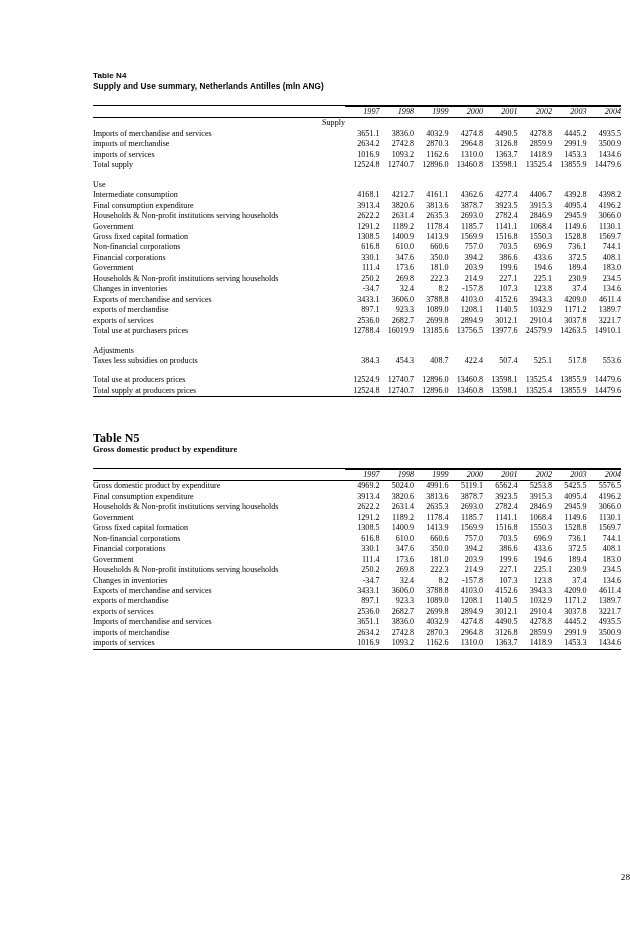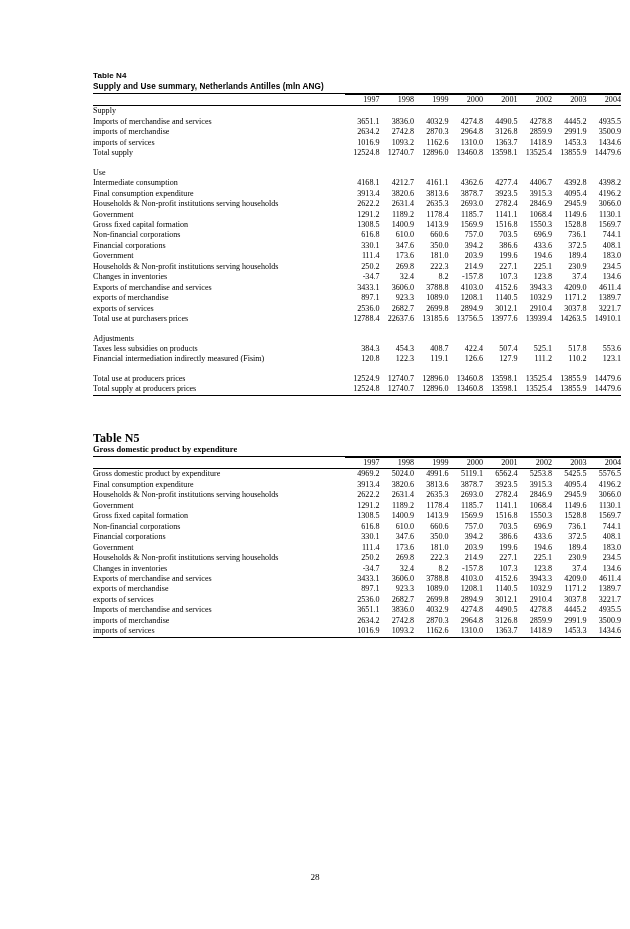--- a/index.html
+++ b/index.html
@@ -42,21 +42,21 @@
     font-size: 8px;
   }
   .tbl-sub {
     font-size: 8.4px;
     font-weight: bold;
     line-height: 12px;
     border-bottom: 1px solid #000;
     display: block;
     width: 100%;
     box-sizing: border-box;
-    padding-bottom: 0px;
+    padding-bottom: 12px;
     letter-spacing: 0.1px;
   }
   .tbl-sub.sans {
     font-family: "Liberation Sans", sans-serif;
     font-size: 8.2px;
   }
 
   table.data {
     border-collapse: collapse;
     width: 528px;
@@ -78,40 +78,41 @@
   th.yr {
     font-size: 8.1px;
     font-weight: bold;
     text-align: right;
     padding-right: 2px;
     line-height: 11px;
   }
   tr.hdr-row th {
     border-bottom: 1.6px solid #000;
     border-top: 0.9px solid #000;
+    font-style: italic;
   }
   tr.hdr-row th.blank { border-top: none; }
 
   td.lbl { text-align: left; padding-left: 0px; }
   td.num { text-align: right; padding-right: 2px; }
 
   .b { font-weight: bold; }
   .ind1 { padding-left: 9px; }
 
   tr.spacer td { height: 9px; line-height: 9px; font-size: 1px; }
 
-  tr.rule-top td { border-top: 0.9px solid #000; }
+  tr.rule-top td { border-top: 0.9px solid #000; text-align: right; }
   tr.rule-bot-thick td { border-bottom: 1.6px solid #000; }
 
   .pagenum {
     position: absolute;
     left: 0;
     top: 872px;
     width: 630px;
-    text-align: center;
+    text-align: right;
     font-size: 9.2px;
     font-family: "Liberation Serif", serif;
   }
 </style>
 </head>
 <body>
 
 <div class="page">
 
   <div class="tbl-block" id="block-n4">
@@ -351,25 +352,25 @@
             <td class="num">2699.8</td>
             <td class="num">2894.9</td>
             <td class="num">3012.1</td>
             <td class="num">2910.4</td>
             <td class="num">3037.8</td>
             <td class="num">3221.7</td>
           </tr>
           <tr class="">
             <td class="lbl b">Total use at purchasers prices</td>
             <td class="num b">12788.4</td>
-            <td class="num b">22637.6</td>
+            <td class="num b">16019.9</td>
             <td class="num b">13185.6</td>
             <td class="num b">13756.5</td>
             <td class="num b">13977.6</td>
-            <td class="num b">13939.4</td>
+            <td class="num b">24579.9</td>
             <td class="num b">14263.5</td>
             <td class="num b">14910.1</td>
           </tr>
           <tr class="spacer">
             <td colspan="9"></td>
           </tr>
           <tr class="">
             <td class="lbl b">Adjustments</td>
             <td class="num b"></td>
             <td class="num b"></td>
@@ -383,31 +384,20 @@
           <tr class="">
             <td class="lbl ind1">Taxes less subsidies on products</td>
             <td class="num">384.3</td>
             <td class="num">454.3</td>
             <td class="num">408.7</td>
             <td class="num">422.4</td>
             <td class="num">507.4</td>
             <td class="num">525.1</td>
             <td class="num">517.8</td>
             <td class="num">553.6</td>
-          </tr>
-          <tr class="">
-            <td class="lbl ind1">Financial intermediation indirectly measured (Fisim)</td>
-            <td class="num">120.8</td>
-            <td class="num">122.3</td>
-            <td class="num">119.1</td>
-            <td class="num">126.6</td>
-            <td class="num">127.9</td>
-            <td class="num">111.2</td>
-            <td class="num">110.2</td>
-            <td class="num">123.1</td>
           </tr>
           <tr class="spacer">
             <td colspan="9"></td>
           </tr>
           <tr class="">
             <td class="lbl b">Total use at producers prices</td>
             <td class="num b">12524.9</td>
             <td class="num b">12740.7</td>
             <td class="num b">12896.0</td>
             <td class="num b">13460.8</td>

